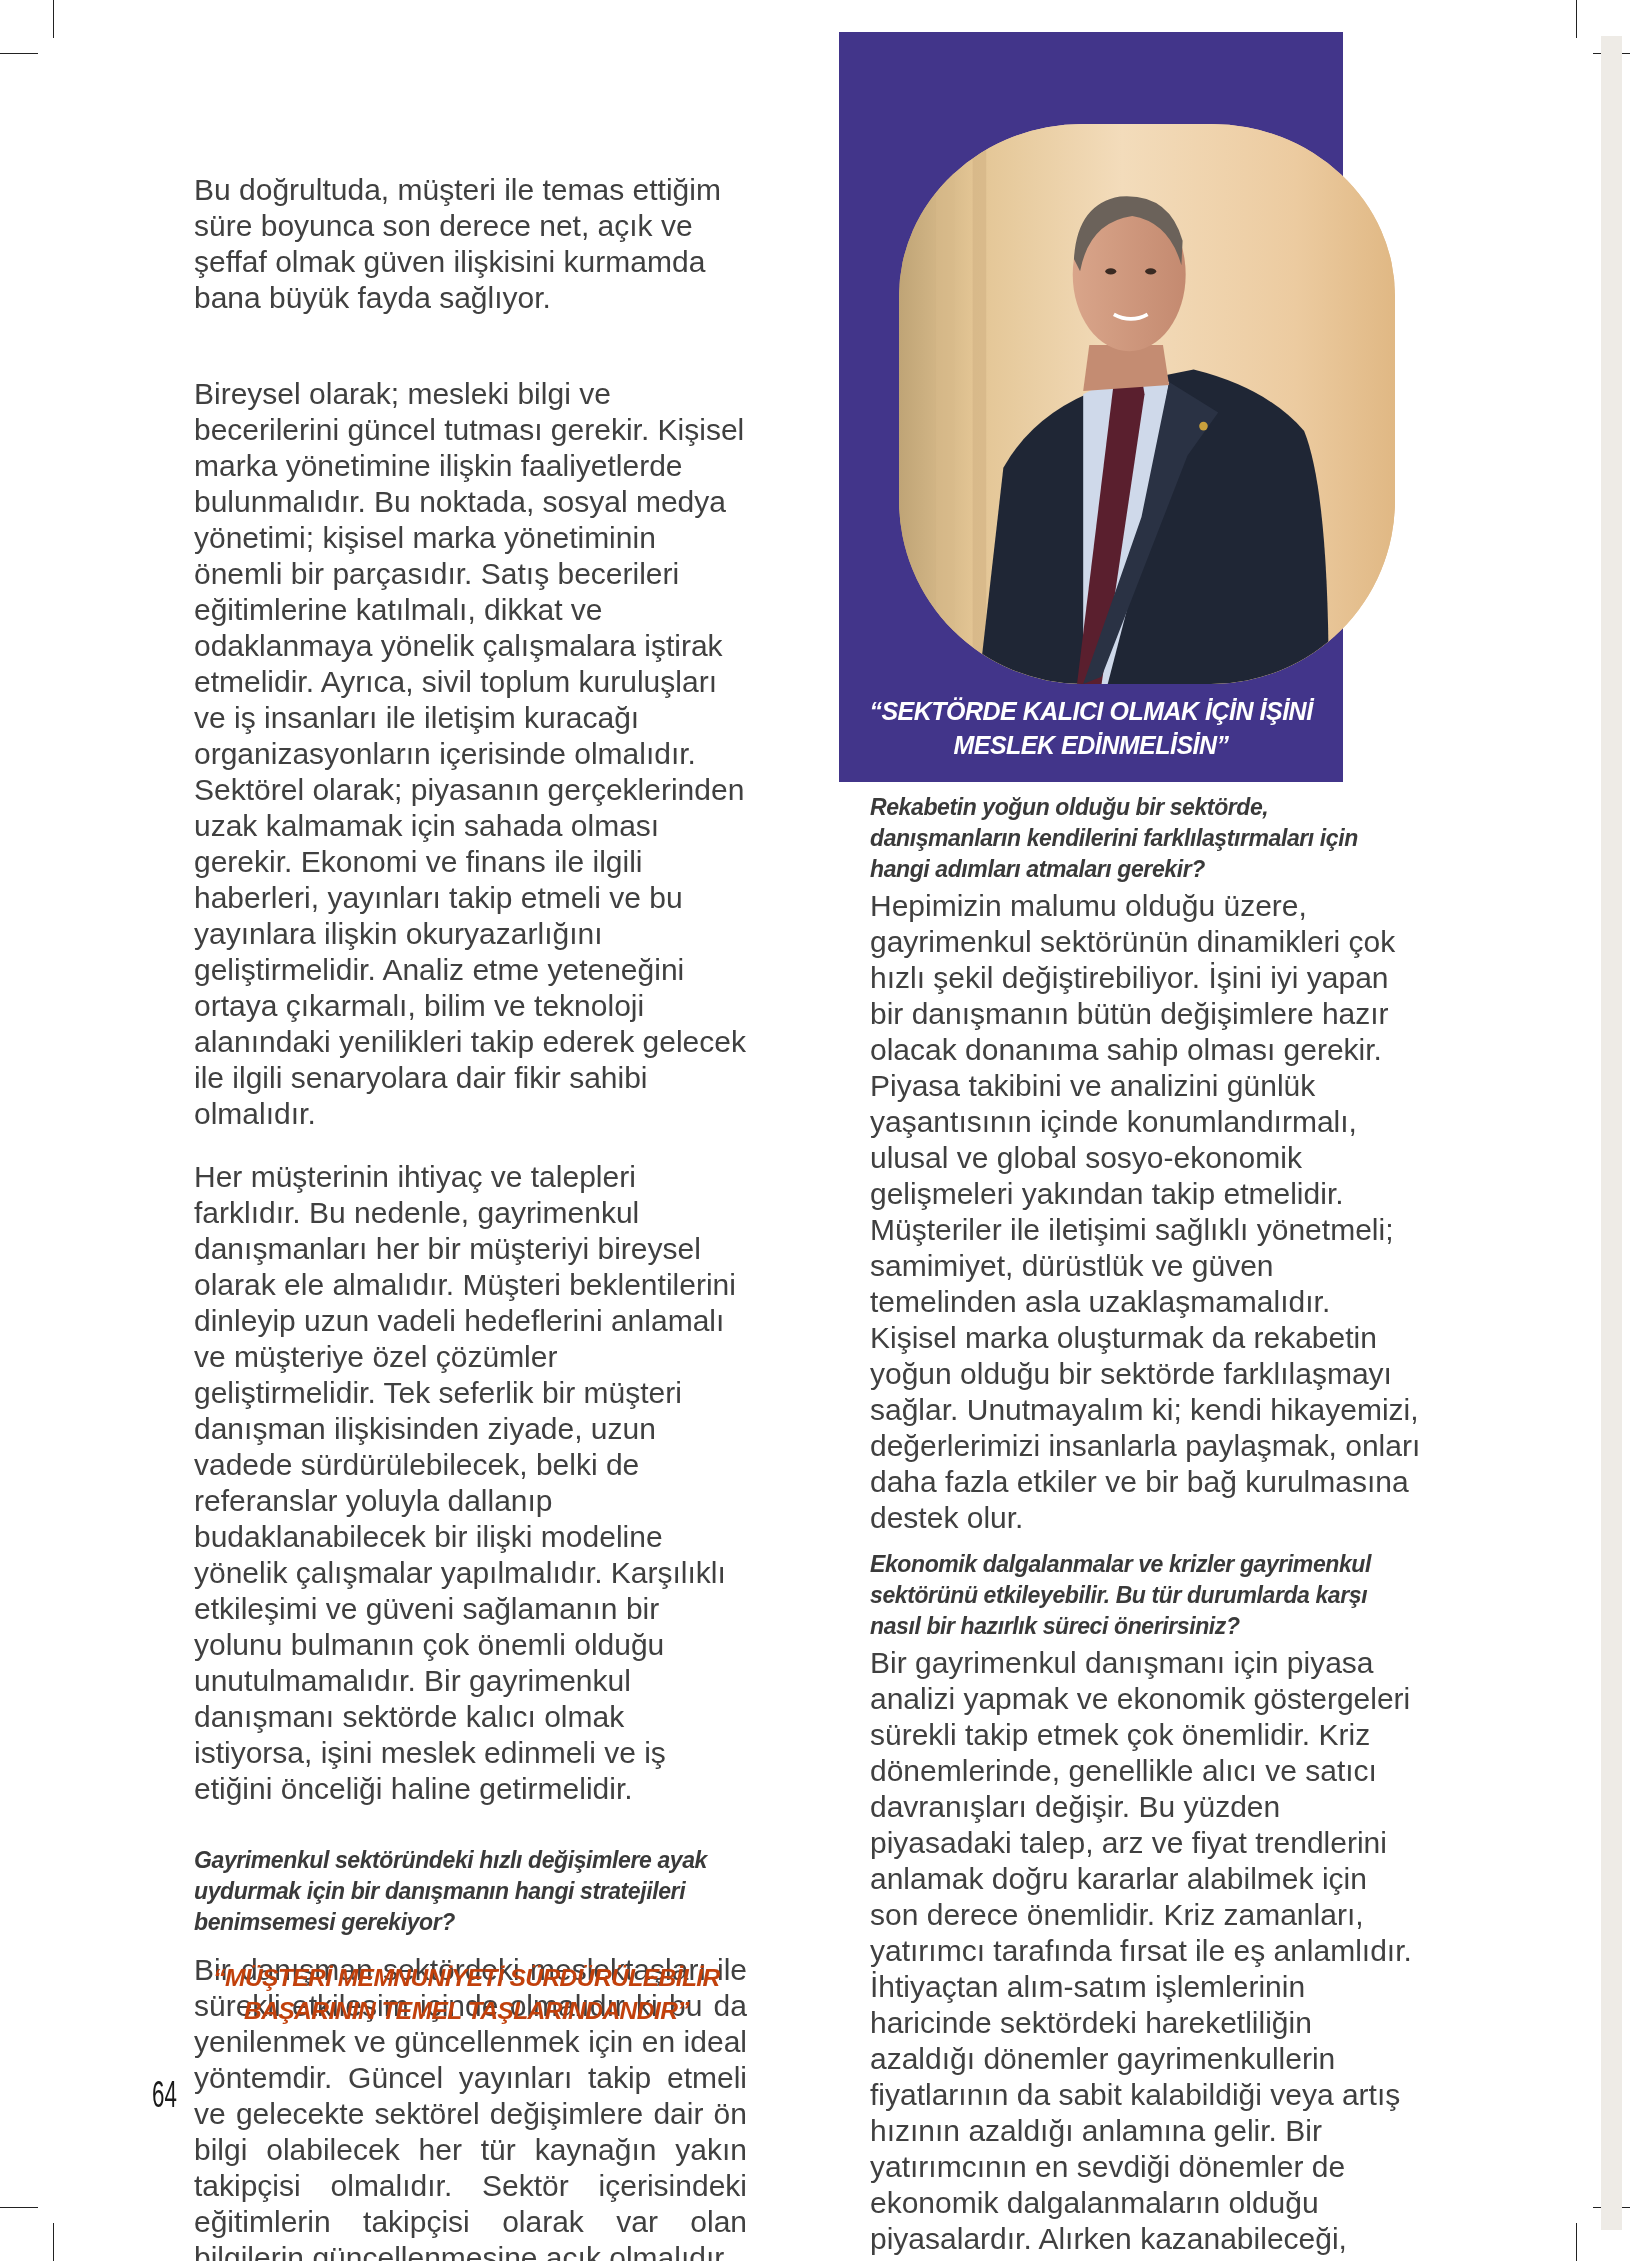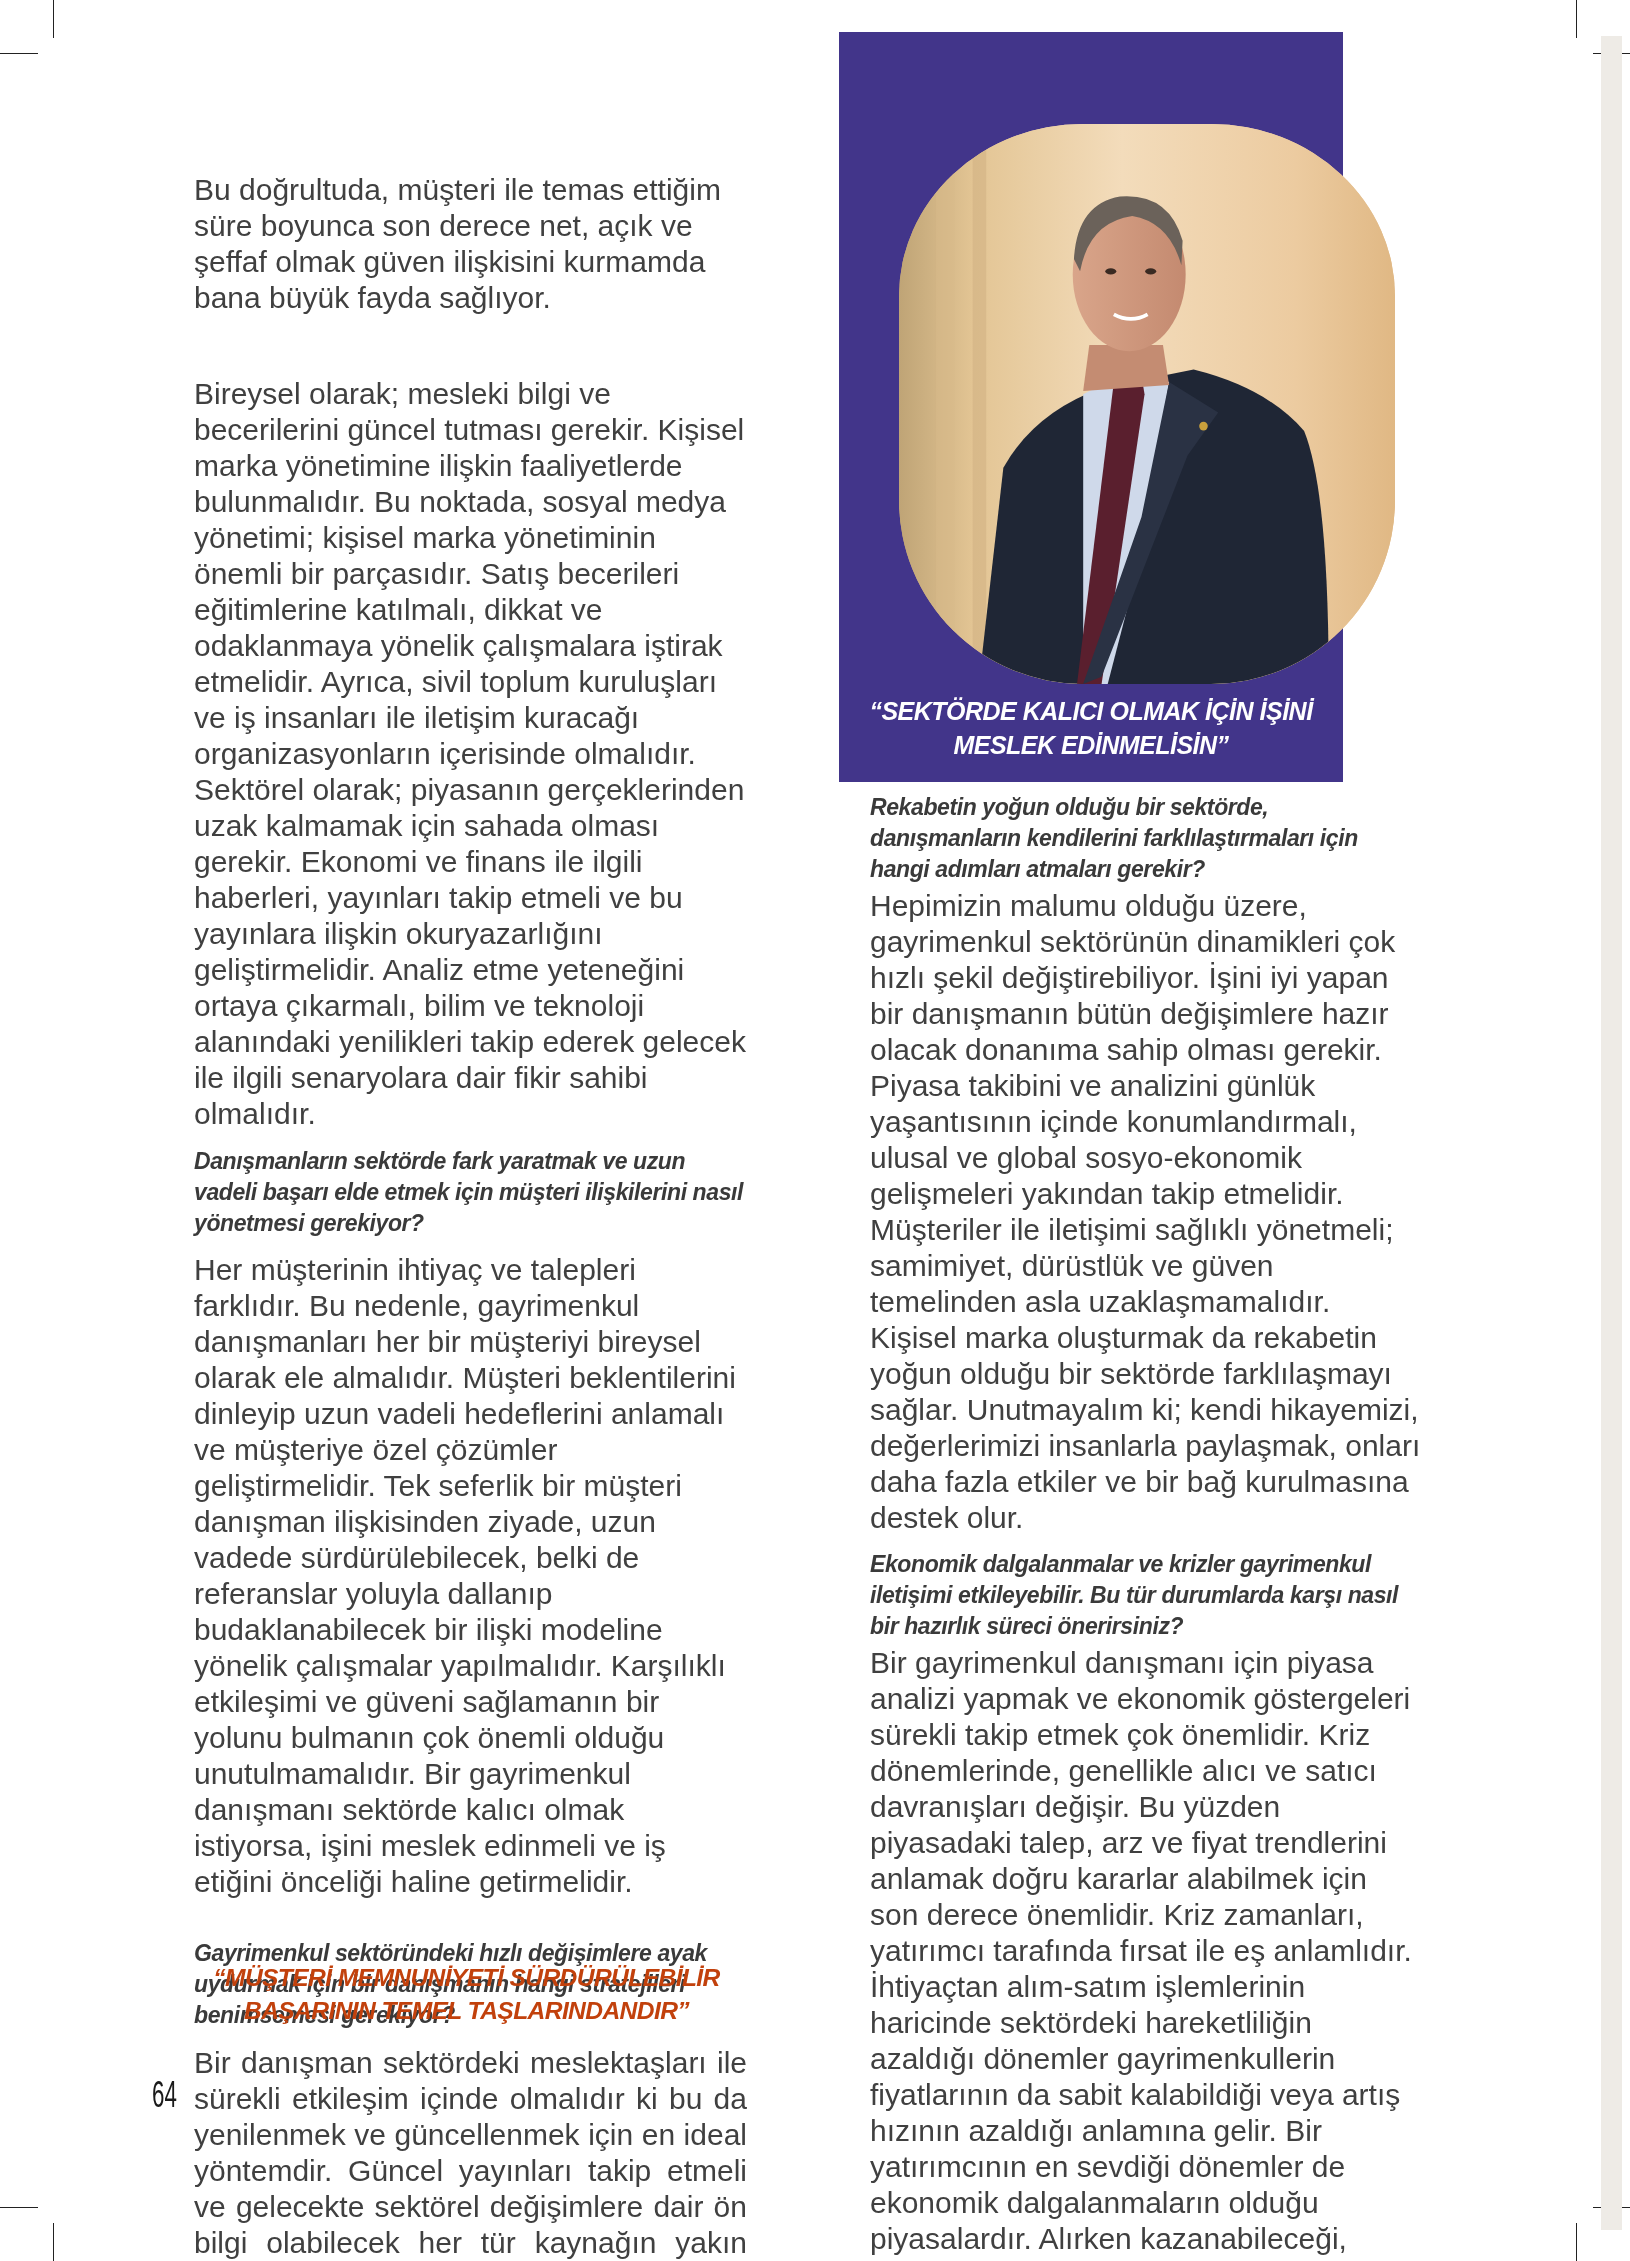--- a/index.html
+++ b/index.html
@@ -57,21 +57,20 @@
 <div class="crop h" style="left:1593px;top:2207px;width:38px;"></div>
 
 <div class="edge-strip"></div>
 
 <div class="col-left">
   <p class="body"> Bu doğrultuda, müşteri ile temas ettiğim süre boyunca son derece net, açık ve şeffaf olmak güven ilişkisini kurmamda bana büyük fayda sağlıyor.</p>
   <div class="gap-l"></div>
   <div class="gap-m"></div>
   <p class="body">Bireysel olarak; mesleki bilgi ve becerilerini güncel tutması gerekir. Kişisel marka yönetimine ilişkin faaliyetlerde bulunmalıdır. Bu noktada, sosyal medya yönetimi; kişisel marka yönetiminin önemli bir parçasıdır. Satış becerileri eğitimlerine katılmalı, dikkat ve odaklanmaya yönelik çalışmalara iştirak etmelidir. Ayrıca, sivil toplum kuruluşları ve iş insanları ile iletişim kuracağı organizasyonların içerisinde olmalıdır. Sektörel olarak; piyasanın gerçeklerinden uzak kalmamak için sahada olması gerekir. Ekonomi ve finans ile ilgili haberleri, yayınları takip etmeli ve bu yayınlara ilişkin okuryazarlığını geliştirmelidir. Analiz etme yeteneğini ortaya çıkarmalı, bilim ve teknoloji alanındaki yenilikleri takip ederek gelecek ile ilgili senaryolara dair fikir sahibi olmalıdır.</p>
   <div class="gap-s"></div>
-  <h3 class="q">Danışmanların sektörde fark yaratmak ve uzun vadeli başarı elde etmek için müşteri ilişkilerini nasıl yönetmesi gerekiyor?</h3>
   <div class="gap-s"></div>
   <p class="body">Her müşterinin ihtiyaç ve talepleri farklıdır. Bu nedenle, gayrimenkul danışmanları her bir müşteriyi bireysel olarak ele almalıdır.  Müşteri beklentilerini dinleyip uzun vadeli hedeflerini anlamalı ve müşteriye özel çözümler geliştirmelidir.  Tek seferlik bir müşteri danışman ilişkisinden ziyade, uzun vadede sürdürülebilecek, belki de referanslar yoluyla dallanıp budaklanabilecek bir ilişki modeline yönelik çalışmalar yapılmalıdır. Karşılıklı etkileşimi ve güveni sağlamanın bir yolunu bulmanın çok önemli olduğu unutulmamalıdır. Bir gayrimenkul danışmanı sektörde kalıcı olmak istiyorsa, işini meslek edinmeli ve iş etiğini önceliği haline getirmelidir.</p>
   <div class="gap-l"></div>
   <h3 class="q">Gayrimenkul sektöründeki hızlı değişimlere ayak uydurmak için bir danışmanın hangi stratejileri benimsemesi gerekiyor?</h3>
   <div class="gap-s"></div>
   <p class="body justify">Bir danışman sektördeki meslektaşları ile sürekli etkileşim içinde olmalıdır ki bu da yenilenmek ve güncellenmek için en ideal yöntemdir. Güncel yayınları takip etmeli ve gelecekte sektörel değişimlere dair ön bilgi olabilecek her tür kaynağın yakın takipçisi olmalıdır. Sektör içerisindeki eğitimlerin takipçisi olarak var olan bilgilerin güncellenmesine açık olmalıdır.</p>
 </div>
 
 <p class="pull-quote">“MÜŞTERİ MEMNUNİYETİ SÜRDÜRÜLEBİLİR BAŞARININ TEMEL TAŞLARINDANDIR”</p>
 
@@ -117,17 +116,17 @@
     </svg>
   </div>
   <p class="panel-quote">“SEKTÖRDE KALICI OLMAK İÇİN İŞİNİ MESLEK EDİNMELİSİN”</p>
 </div>
 
 <div class="col-right">
   <h3 class="q">Rekabetin yoğun olduğu bir sektörde, danışmanların kendilerini farklılaştırmaları için hangi adımları atmaları gerekir?</h3>
   <div style="height:2.5px"></div>
   <p class="body">Hepimizin malumu olduğu üzere, gayrimenkul sektörünün dinamikleri çok hızlı şekil değiştirebiliyor. İşini iyi yapan bir danışmanın bütün değişimlere hazır olacak donanıma sahip olması gerekir. Piyasa takibini ve analizini günlük yaşantısının içinde konumlandırmalı, ulusal ve global sosyo-ekonomik gelişmeleri yakından takip etmelidir. Müşteriler ile iletişimi sağlıklı yönetmeli; samimiyet, dürüstlük ve güven temelinden asla uzaklaşmamalıdır. Kişisel marka oluşturmak da rekabetin yoğun olduğu bir sektörde farklılaşmayı sağlar. Unutmayalım ki; kendi hikayemizi, değerlerimizi insanlarla paylaşmak, onları daha fazla etkiler ve bir bağ kurulmasına destek olur.</p>
   <div class="gap-s"></div>
-  <h3 class="q">Ekonomik dalgalanmalar ve krizler gayrimenkul iletişimi etkileyebilir. Bu tür durumlarda karşı nasıl bir hazırlık süreci önerirsiniz?</h3>
+  <h3 class="q">Ekonomik dalgalanmalar ve krizler gayrimenkul sektörünü etkileyebilir. Bu tür durumlarda karşı nasıl bir hazırlık süreci önerirsiniz?</h3>
   <div style="height:2.5px"></div>
   <p class="body">Bir gayrimenkul danışmanı için piyasa analizi yapmak ve ekonomik göstergeleri sürekli takip etmek çok önemlidir. Kriz dönemlerinde, genellikle alıcı ve satıcı davranışları değişir.  Bu yüzden piyasadaki talep, arz ve fiyat trendlerini anlamak doğru kararlar alabilmek için son derece önemlidir. Kriz zamanları, yatırımcı tarafında fırsat ile eş anlamlıdır. İhtiyaçtan alım-satım işlemlerinin haricinde sektördeki hareketliliğin azaldığı dönemler gayrimenkullerin fiyatlarının da sabit kalabildiği veya artış hızının azaldığı anlamına gelir. Bir yatırımcının en sevdiği dönemler de ekonomik dalgalanmaların olduğu piyasalardır. Alırken kazanabileceği, satarken de beklenenin üzerinde kar elde edebileceği bir piyasa düzeni yatırımcının var olmak isteyeceği yegâne ortamdır. Bizler de gayrimenkul danışmanları olarak, bu süreçleri öngörebilmeli ve portföy yapımızı bu duruma uyarlamalıyız.</p>
 </div>
 
 
 </body></html>

